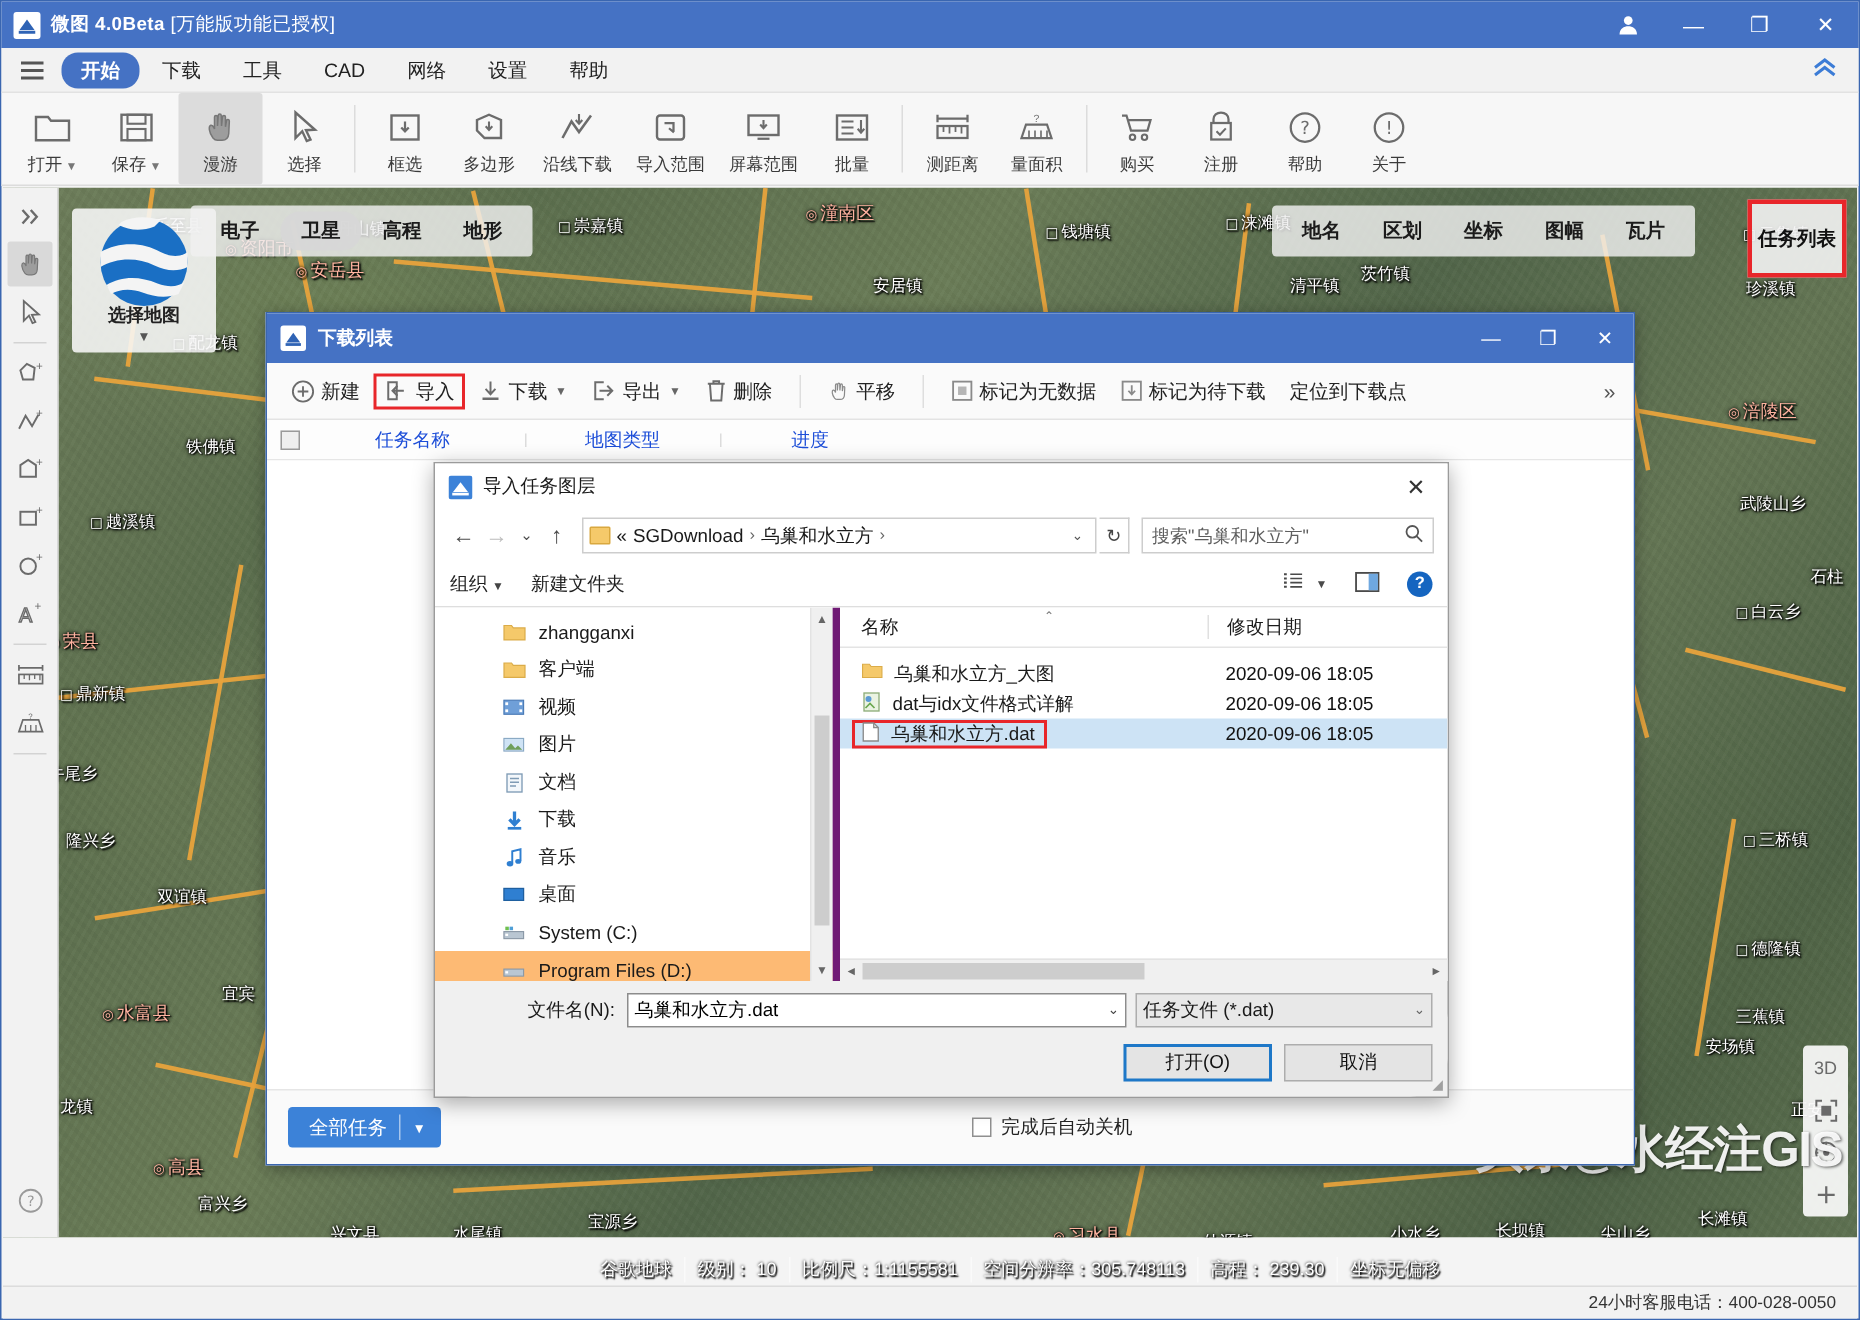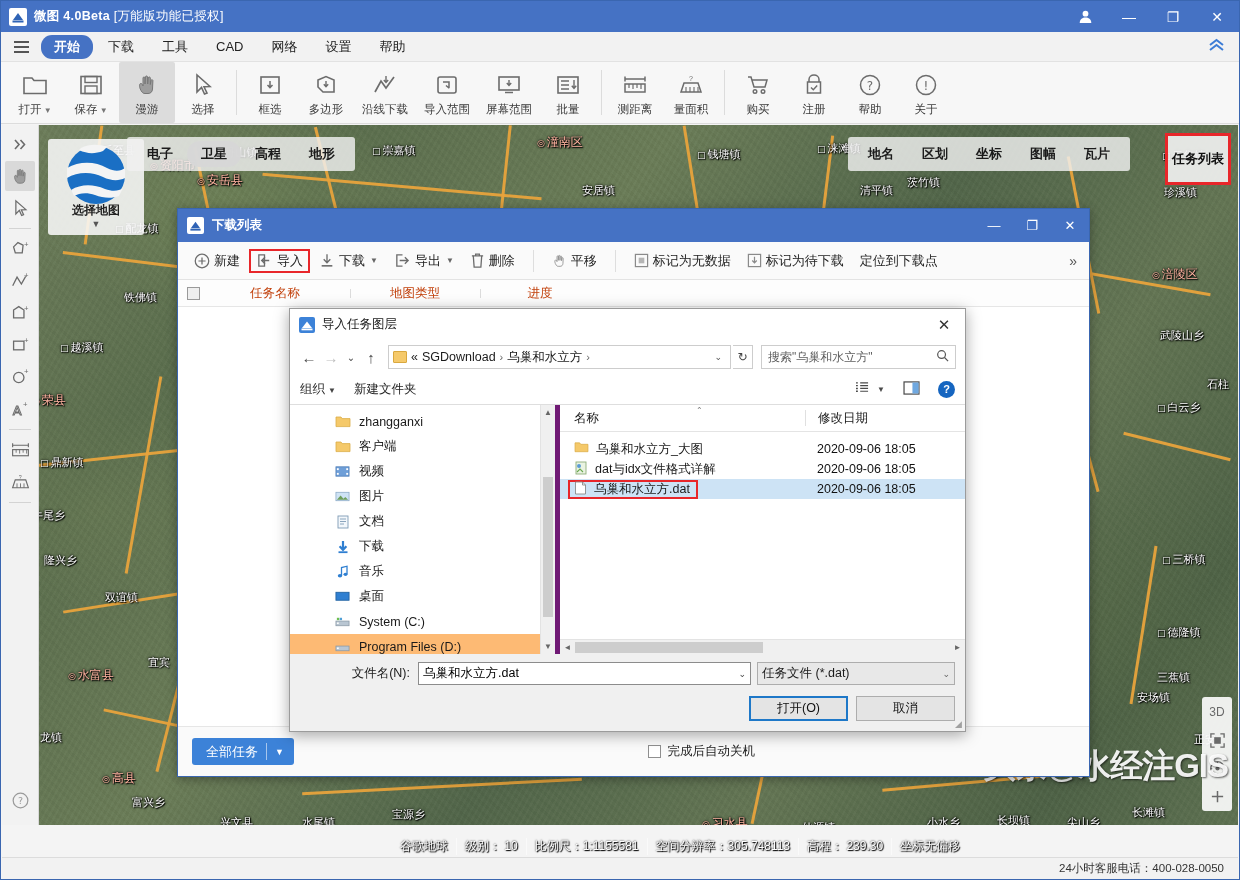--- a/index.html
+++ b/index.html
@@ -160,21 +160,21 @@
   .dlitem { display:flex; align-items:center; gap:4px; padding:3px 7px; font-size:13px; color:#222; }
   .dlitem .ic { color:#6c6c6c; display:flex; align-items:center; }
   .dlitem .car { font-size:8px; color:#666; margin-left:1px; }
   .dlitem.boxed { border:2px solid #e8262a; padding:1px 5px; }
   .dlsep { width:1px; height:22px; background:#dedede; margin:0 9px; }
   .dlbar .sp { flex:1; }
   .dlbar .more { color:#555; font-size:14px; padding-right:12px; }
 
   .dlcols {
     height:27px; background:#fdfdfd; border-bottom:1px solid #e6e6e6;
-    display:flex; align-items:center; font-size:12.5px; color:#c2410c; position:relative;
+    display:flex; align-items:center; font-size:12.5px; color:#1d4ed8; position:relative;
   }
   .dlcols .cb { width:13px;height:13px;border:1px solid #9a9a9a;background:#efefef;margin-left:9px;}
   .dlcols .c { text-align:center; position:relative; }
   .dlcols .c + .c::before{ content:""; position:absolute; left:0; top:4px; bottom:4px; width:1px; background:#dcdcdc;}
   .dlbody { position:absolute; left:0; right:0; top:98px; bottom:50px; background:#fff; }
   .dlfoot {
     position:absolute; left:0; right:0; bottom:0; height:50px; background:#fafafa;
     border-top:1px solid #e6e6e6; display:flex; align-items:center; padding:0 14px;
   }
   .allbtn {
@@ -531,21 +531,21 @@
         <div class="mlabel dot" style="left: 815px; top: 16px;">涞滩镇</div>
         <div class="mlabel dot" style="left: 1160px; top: 23px;">云集镇</div>
         <div class="mlabel" style="left: 905px; top: 50px;">茨竹镇</div>
         <div class="mlabel" style="left: 580px; top: 58px;">安居镇</div>
         <div class="mlabel" style="left: 858px; top: 58px;">清平镇</div>
         <div class="mlabel" style="left: 1162px; top: 60px;">珍溪镇</div>
         <div class="mlabel dot" style="left: 113px; top: 96px;">配龙镇</div>
         <div class="mlabel" style="left: 2px; top: 150px;">飞镇</div>
         <div class="mlabel" style="left: 122px; top: 165px;">铁佛镇</div>
         <div class="mlabel dot" style="left: 58px; top: 215px;">越溪镇</div>
-        <div class="mlabel cdot city" style="left: 30px; top: 267px;">荣县</div>
+        <div class="mlabel cdot city" style="left: 30px; top: 294px;">荣县</div>
         <div class="mlabel cdot city" style="left: 1150px; top: 141px;">涪陵区</div>
         <div class="mlabel" style="left: 1158px; top: 203px;">武陵山乡</div>
         <div class="mlabel dot" style="left: 1155px; top: 275px;">白云乡</div>
         <div class="mlabel" style="left: 1205px; top: 252px;">石柱</div>
         <div class="mlabel dot" style="left: 38px; top: 330px;">鼎新镇</div>
         <div class="mlabel" style="left: 30px; top: 383px;">牛尾乡</div>
         <div class="mlabel" style="left: 42px; top: 428px;">隆兴乡</div>
         <div class="mlabel" style="left: 103px; top: 465px;">双谊镇</div>
         <div class="mlabel" style="left: 146px; top: 530px;">宜宾</div>
         <div class="mlabel cdot city" style="left: 66px; top: 542px;">水富县</div>

